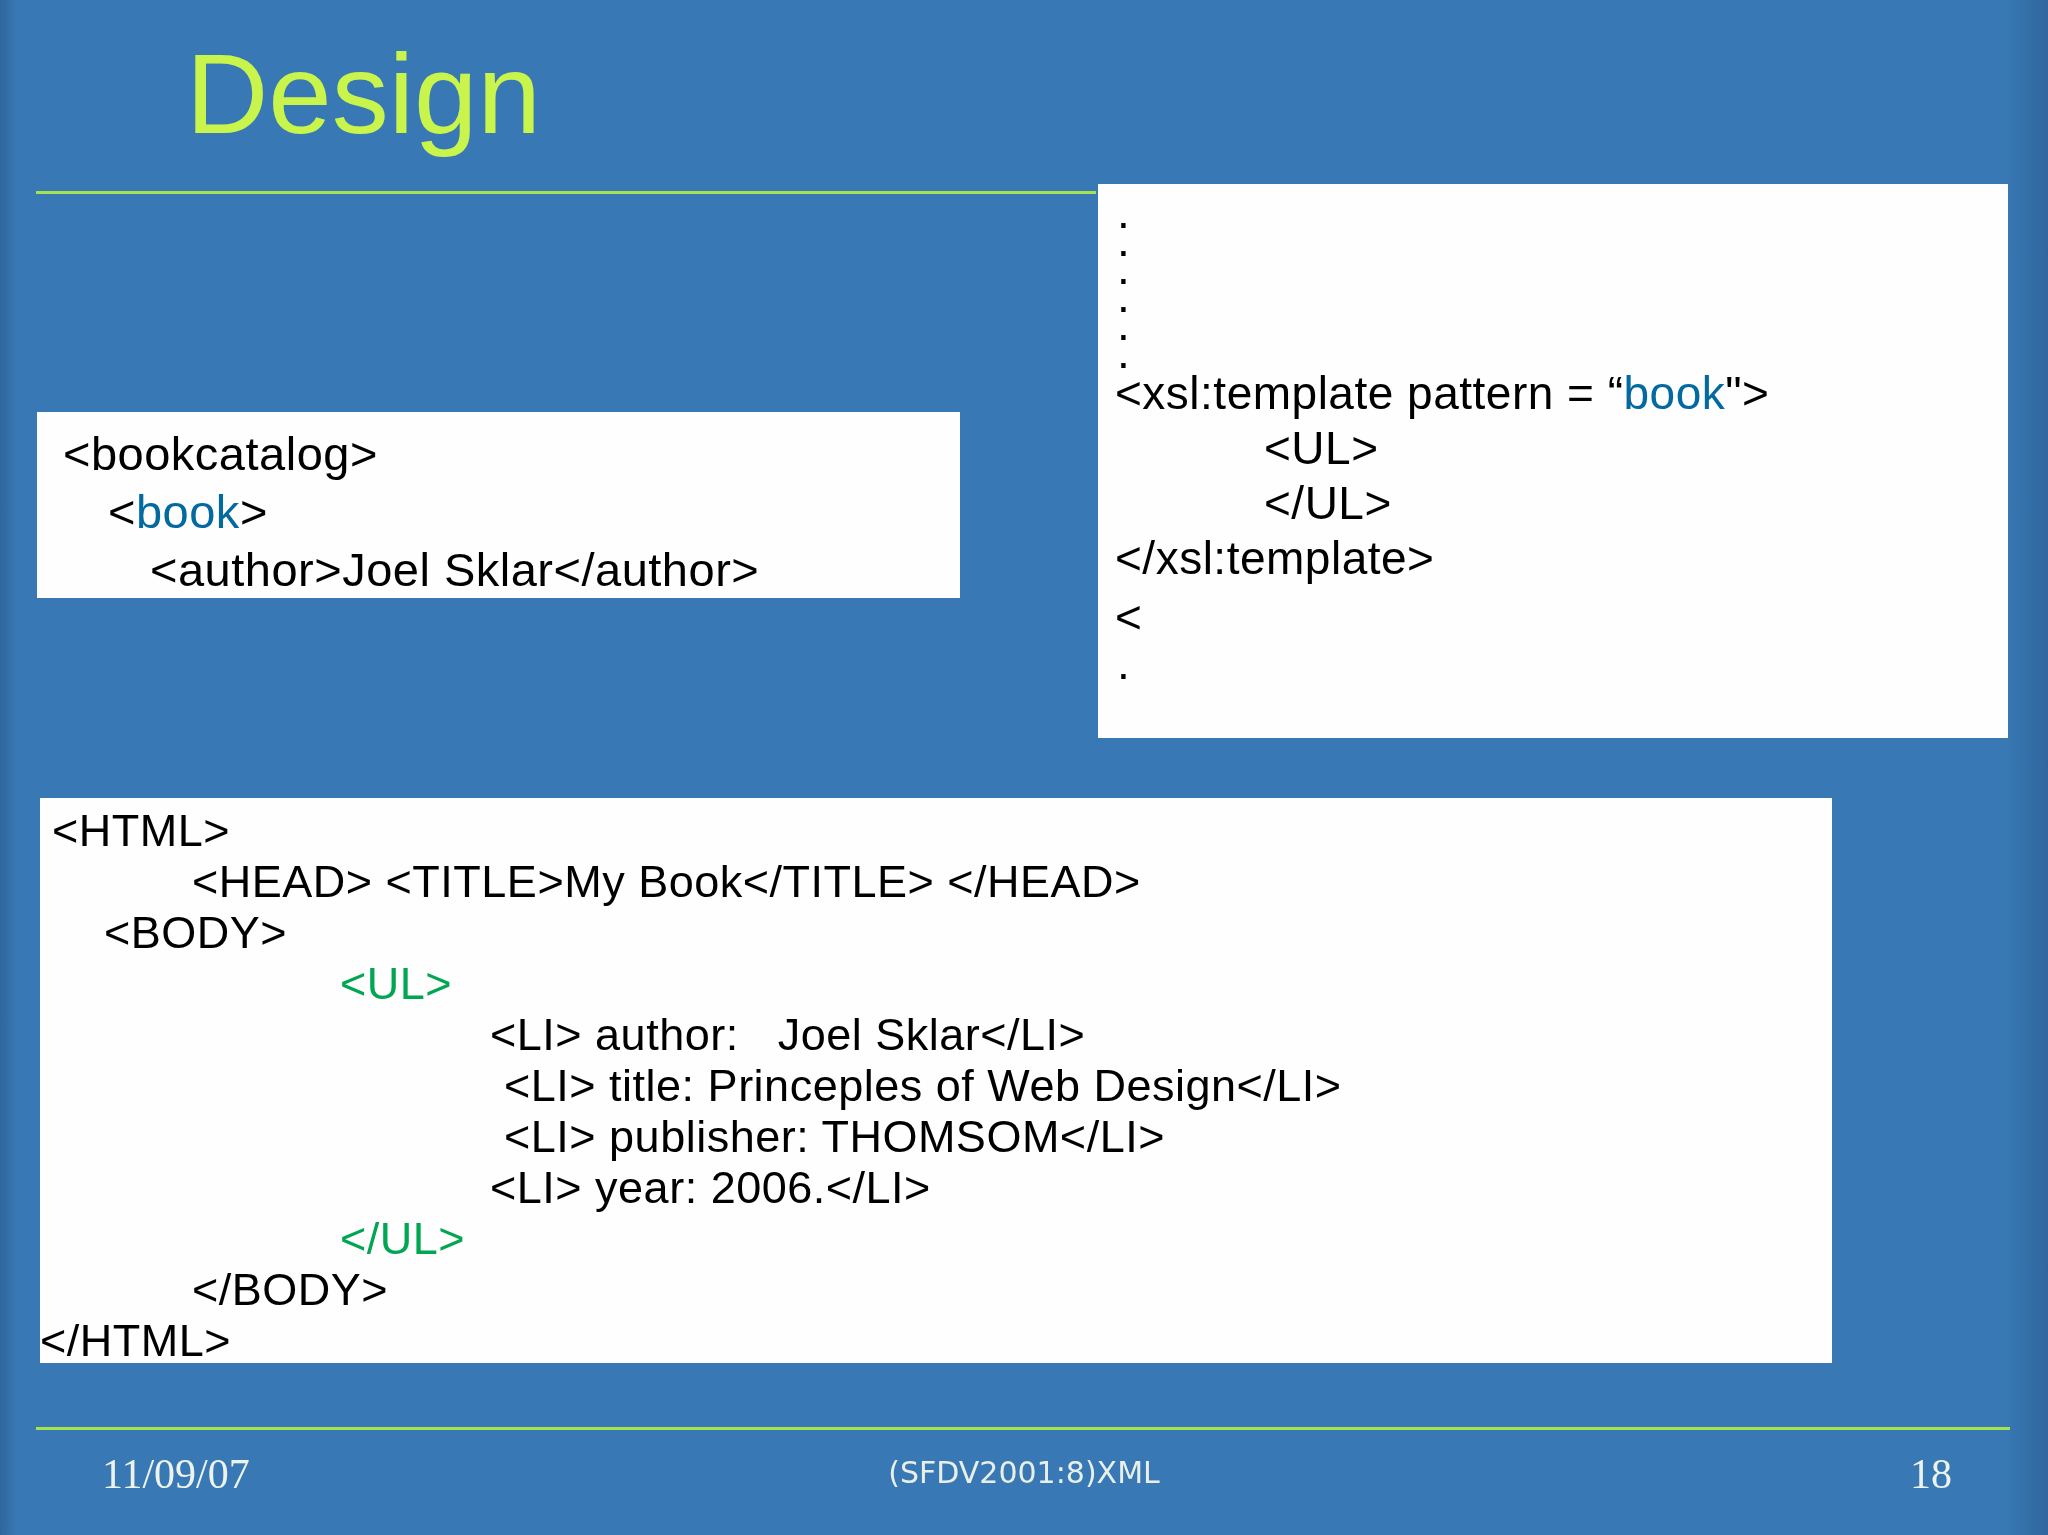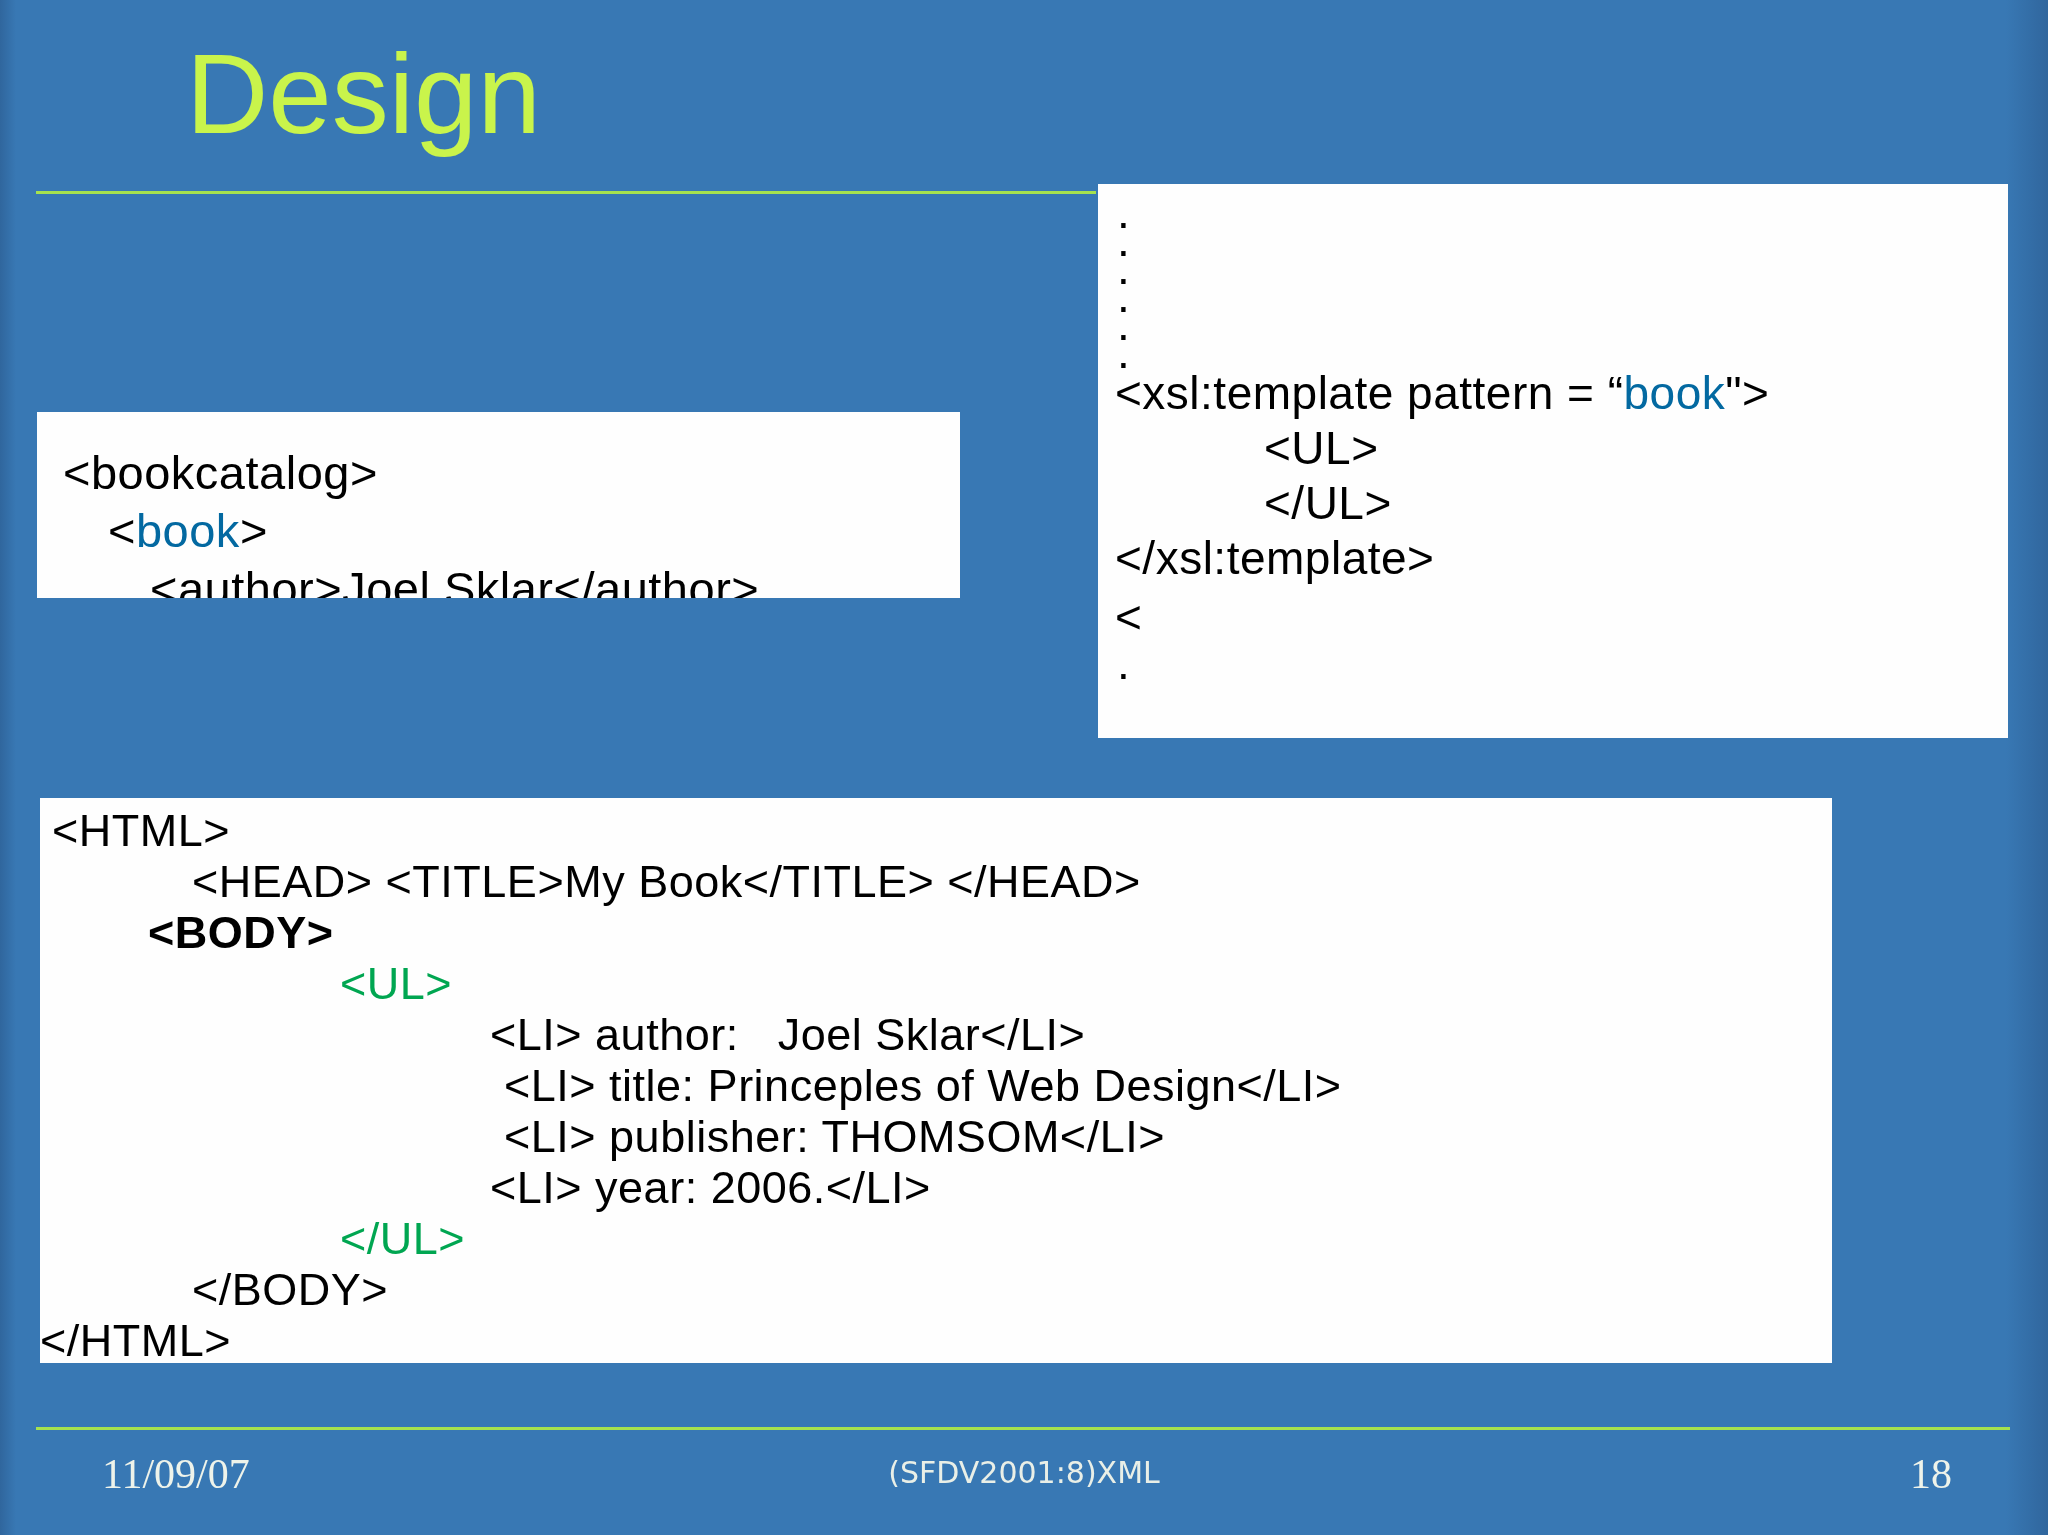--- a/index.html
+++ b/index.html
@@ -47,21 +47,21 @@
 </head>
 <body>
 
 <div class="slide">
 
   <div class="page-title">Design</div>
 
   <div class="rule title-rule"></div>
 
   <div class="box left-box">
-      <div class="code-line" style="padding-left: 26px; margin-top: 19px;"><span>&lt;bookcatalog&gt;</span></div>
+      <div class="code-line" style="padding-left: 26px;"><span>&lt;bookcatalog&gt;</span></div>
       <div class="code-line" style="padding-left: 71px;"><span>&lt;</span><span class="seg-red">book</span><span>&gt;</span></div>
       <div class="code-line" style="padding-left: 113px;"><span>&lt;author&gt;Joel Sklar&lt;/author&gt;</span></div>
     </div>
 
   <div class="box right-box">
       <div class="code-line dot-line" style="padding-left: 19px;"><span>.</span></div>
       <div class="code-line dot-line" style="padding-left: 19px;"><span>.</span></div>
       <div class="code-line dot-line" style="padding-left: 19px;"><span>.</span></div>
       <div class="code-line dot-line" style="padding-left: 19px;"><span>.</span></div>
       <div class="code-line dot-line" style="padding-left: 19px;"><span>.</span></div>
@@ -70,21 +70,21 @@
       <div class="code-line" style="padding-left: 166px;"><span>&lt;UL&gt;</span></div>
       <div class="code-line" style="padding-left: 166px;"><span>&lt;/UL&gt;</span></div>
       <div class="code-line" style="padding-left: 17px;"><span>&lt;/xsl:template&gt;</span></div>
       <div class="code-line" style="padding-left: 17px; margin-top: 4px;"><span>&lt;</span></div>
       <div class="code-line end-dot-line" style="padding-left: 19px;"><span>.</span></div>
     </div>
 
   <div class="box bottom-box">
       <div class="code-line" style="padding-left: 12px;"><span>&lt;HTML&gt;</span></div>
       <div class="code-line" style="padding-left: 152px;"><span>&lt;HEAD&gt; &lt;TITLE&gt;My Book&lt;/TITLE&gt; &lt;/HEAD&gt;</span></div>
-      <div class="code-line" style="padding-left: 108px; font-weight: bold;"><span>&lt;BODY&gt;</span></div>
+      <div class="code-line" style="padding-left: 64px;"><span>&lt;BODY&gt;</span></div>
       <div class="code-line" style="padding-left: 300px;"><span class="seg-green">&lt;UL&gt;</span></div>
       <div class="code-line" style="padding-left: 450px;"><span>&lt;LI&gt; author:   Joel Sklar&lt;/LI&gt;</span></div>
       <div class="code-line" style="padding-left: 464px;"><span>&lt;LI&gt; title: Princeples of Web Design&lt;/LI&gt;</span></div>
       <div class="code-line" style="padding-left: 464px;"><span>&lt;LI&gt; publisher: THOMSOM&lt;/LI&gt;</span></div>
       <div class="code-line" style="padding-left: 450px;"><span>&lt;LI&gt; year: 2006.&lt;/LI&gt;</span></div>
       <div class="code-line" style="padding-left: 300px;"><span class="seg-green">&lt;/UL&gt;</span></div>
       <div class="code-line" style="padding-left: 152px;"><span>&lt;/BODY&gt;</span></div>
       <div class="code-line" style="padding-left: 0px;"><span>&lt;/HTML&gt;</span></div>
     </div>
 

